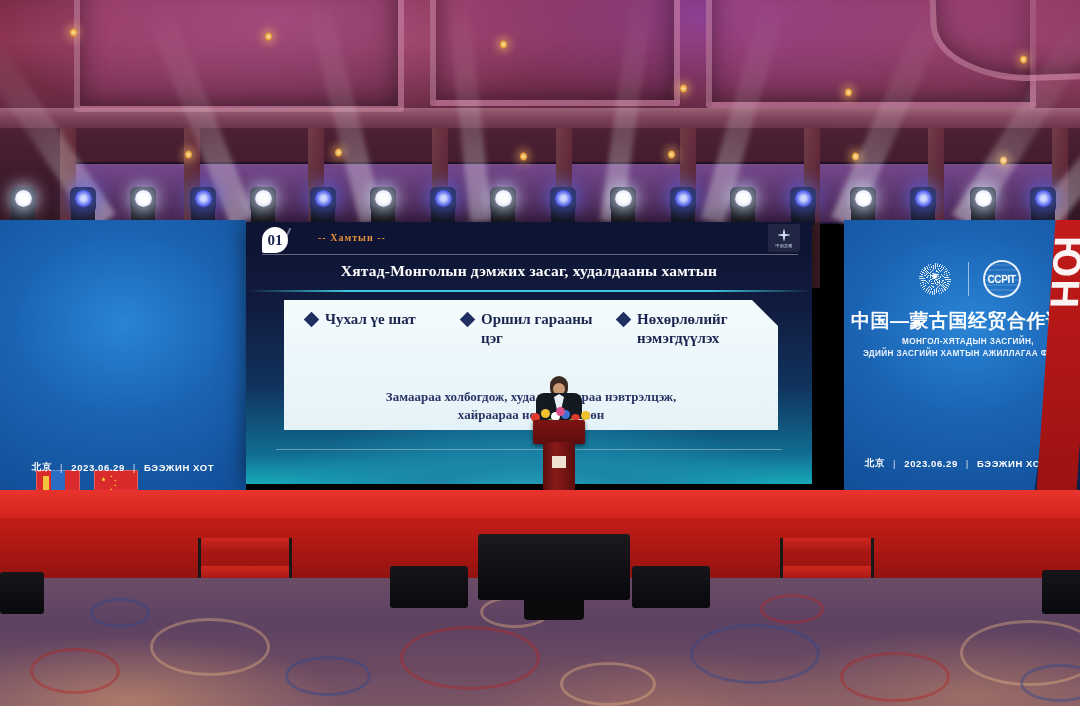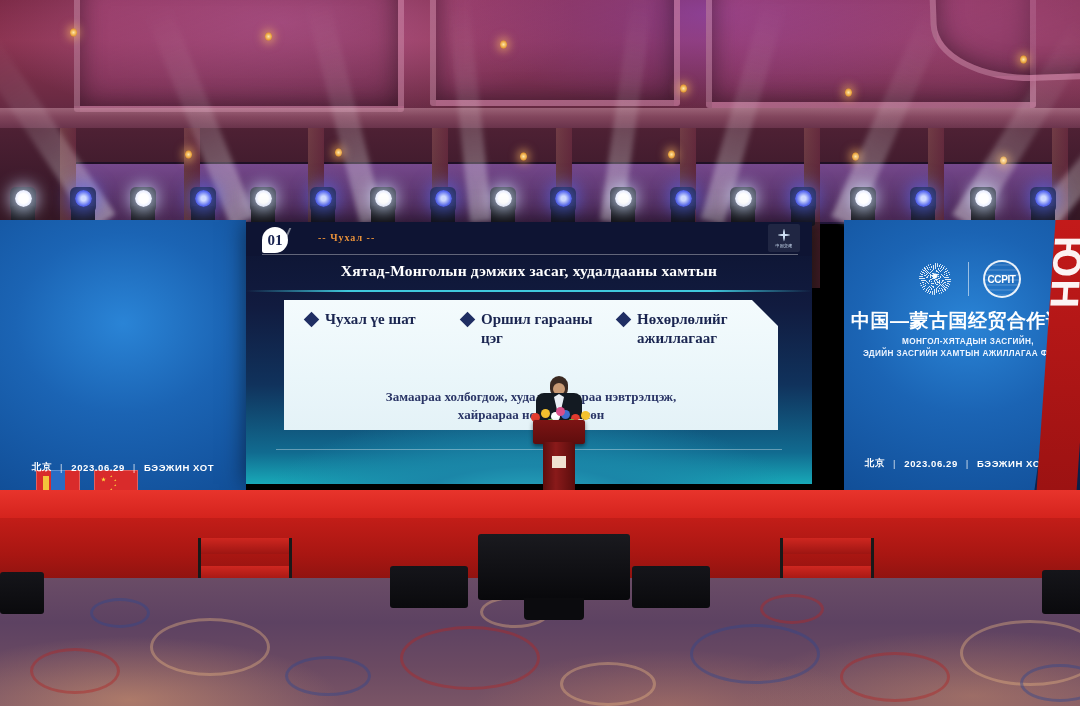--- a/index.html
+++ b/index.html
@@ -468,21 +468,21 @@
       <span>2023.06.29</span>
       <span class="sep">|</span>
       <span>БЭЭЖИН ХОТ</span>
     </div>
   </div>
 
   <div class="slide">
     <div class="slide-head">
       <div class="badge01">01</div>
       <div class="badge-slash"></div>
-      <div class="head-sub">--  Чухал  --</div>
+      <div class="head-sub">--  Хамтын  --</div>
       <div class="cccc">
         <div class="mark"></div>
         <div class="txt">中国交建</div>
       </div>
       <div class="head-rule"></div>
     </div>
 
     <div class="slide-title">Хятад-Монголын дэмжих засаг, худалдааны хамтын</div>
     <div class="title-underline"></div>
 
@@ -491,21 +491,21 @@
           <div class="bul">
             <span class="dia"></span>
             <span>Чухал үе шат</span>
           </div>
           <div class="bul">
             <span class="dia"></span>
             <span>Оршил гарааны цэг</span>
           </div>
           <div class="bul">
             <span class="dia"></span>
-            <span>Нөхөрлөлийг ажиллагааг</span>
+            <span>Нөхөрлөлийг нэмэгдүүлэх</span>
           </div>
         </div>
       <div class="tagline">
         <div>Замаараа холбогдож, худалдаагаараа нэвтрэлцэж,</div>
         <div>хайраараа нөхөрлөлцсөн</div>
       </div>
     </div>
     <div class="slide-foot-rule"></div>
   </div>
 

